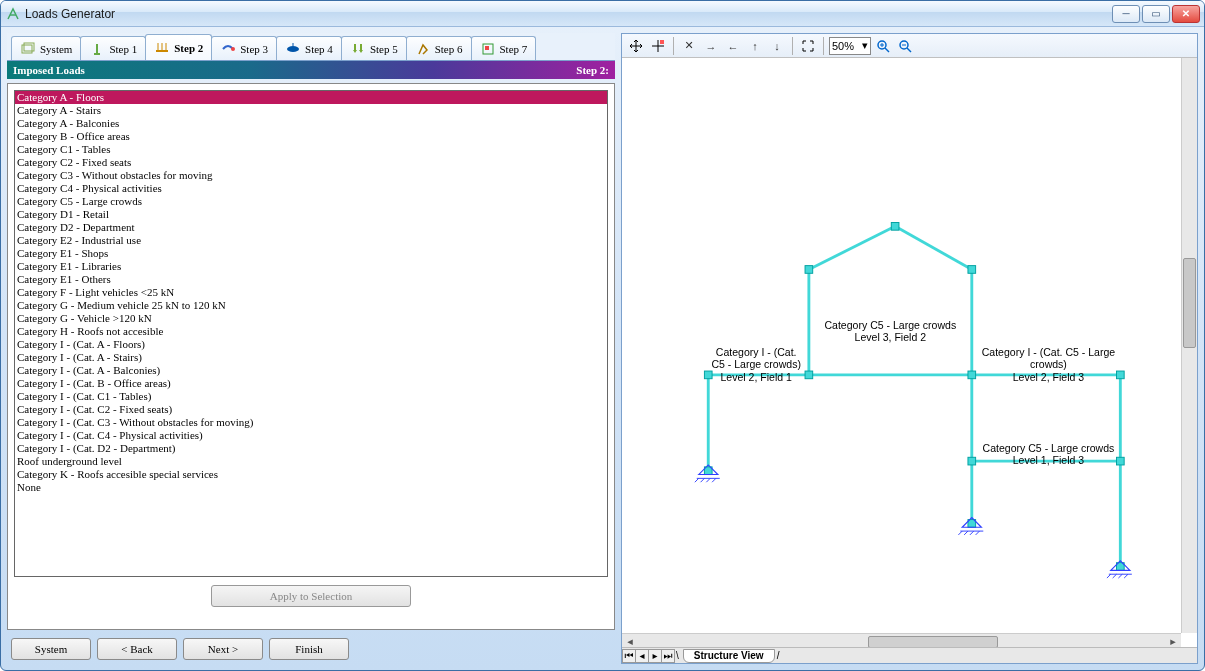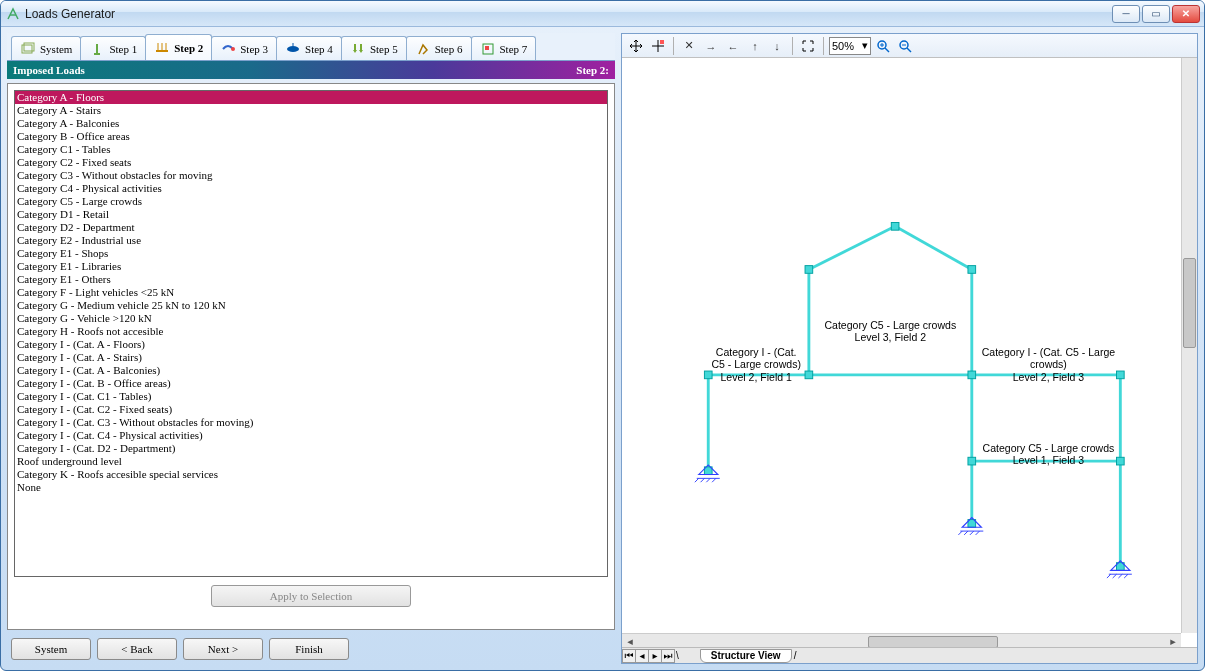--- a/index.html
+++ b/index.html
@@ -48,21 +48,21 @@
   .canvas-svg { width:100%; height:100%; }
   .rscroll-v { position:absolute; right:0; top:24px; bottom:30px; width:16px; background:#e8e8e8; border-left:1px solid #ccc;}
   .rscroll-v .thumb { position:absolute; left:1px; right:1px; top:200px; height:90px; background:#c8c8c8; border:1px solid #999; border-radius:2px;}
   .rscroll-h { position:absolute; left:0; right:16px; bottom:14px; height:16px; background:#e8e8e8; border-top:1px solid #ccc; display:flex; align-items:center;}
   .rscroll-h .harrow { width:16px; height:14px; display:flex;align-items:center;justify-content:center; color:#555;}
   .rscroll-h .track { flex:1; position:relative; height:14px;}
   .rscroll-h .thumb { position:absolute; top:1px; bottom:1px; left:230px; width:130px; background:#d0d0d0; border:1px solid #999; border-radius:2px;}
   .tabstrip { position:absolute; left:0; right:0; bottom:0; height:16px; background:#e8e8e8; border-top:1px solid #bbb; display:flex; align-items:center; font-size:10px;}
   .tabstrip .nav { display:flex; }
   .tabstrip .navbtn{ width:14px; height:14px; border:1px solid #999; background:#f0f0f0; display:flex;align-items:center;justify-content:center; margin-right:-1px;}
-  .tabstrip .sheet-tab { height:14px; padding:0 10px; border:1px solid #999; background:#fff; border-radius:0 0 6px 6px; margin-left:19px; font-weight:bold;}
+  .tabstrip .sheet-tab { height:14px; padding:0 10px; border:1px solid #999; background:#fff; border-radius:0 0 6px 6px; margin-left:2px; font-weight:bold;}
   .tabstrip .backslash { padding:0 2px; }
   .struct-label { font-size:11px; fill:#000; }
   .node-sq { fill:#41d8d8; stroke:#00a0a0; stroke-width:1;}
   .beam { stroke:#41d8d8; stroke-width:3; fill:none;}
   .support { stroke:#3040ff; stroke-width:1.2; fill:none;}
   .hatch { stroke:#3040ff; stroke-width:1; }
 </style>
 </head>
 <body>
 

